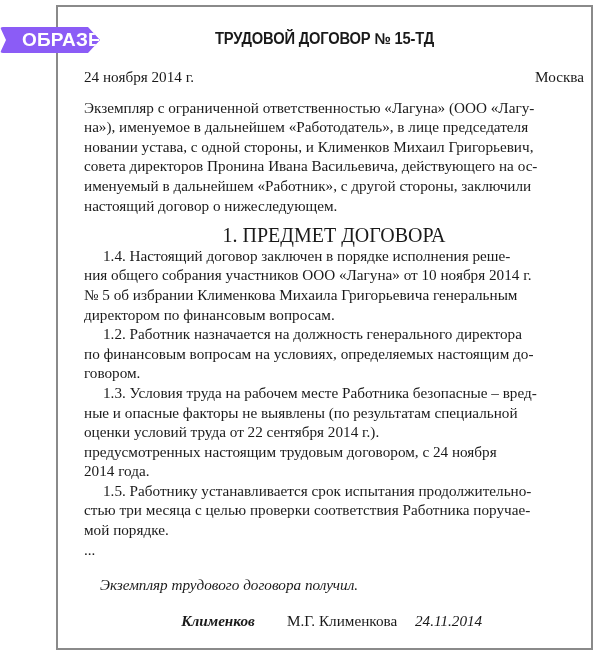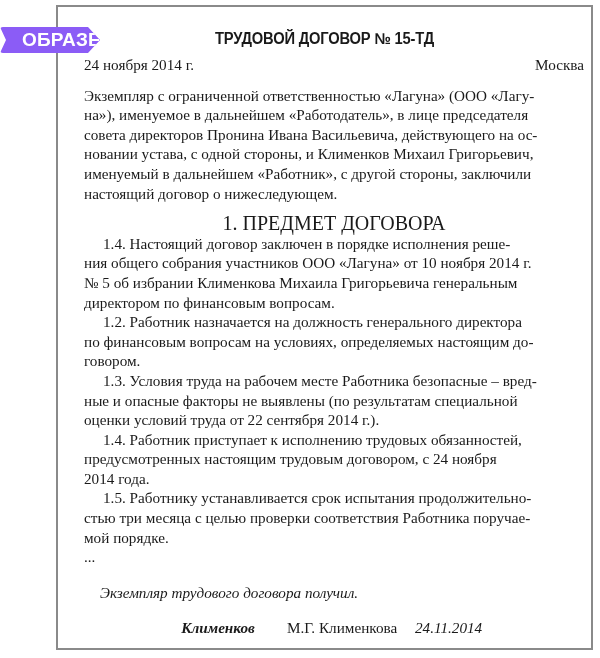--- a/index.html
+++ b/index.html
@@ -52,21 +52,21 @@
       text-align: center;
       font-family: "Liberation Sans", "DejaVu Sans", sans-serif;
       font-weight: bold;
       font-size: 16px;
       letter-spacing: -0.2px;
       transform: scaleX(0.92);
     }
     .content {
       position: absolute;
       left: 84px;
-      top: 55px;
+      top: 67px;
       width: 500px;
       font-size: 15.2px;
       line-height: 19.6px;
     }
     .date-row {
       display: flex;
       justify-content: space-between;
       margin-bottom: 11px;
     }
     .para {
@@ -125,22 +125,22 @@
 
 <div class="content">
   <div class="date-row">
     <span>24 ноября 2014 г.</span>
     <span>Москва</span>
   </div>
 
   <p class="para">
     <span class="line">Экземпляр с ограниченной ответственностью «Лагуна» (ООО «Лагу-</span>
     <span class="line">на»), именуемое в дальнейшем «Работодатель», в лице председателя</span>
+    <span class="line">новании устава, с одной стороны, и Клименков Михаил Григорьевич,</span>
     <span class="line">совета директоров Пронина Ивана Васильевича, действующего на ос-</span>
-    <span class="line">новании устава, с одной стороны, и Клименков Михаил Григорьевич,</span>
     <span class="line">именуемый в дальнейшем «Работник», с другой стороны, заключили</span>
     <span class="line">настоящий договор о нижеследующем.</span>
   </p>
 
   <div class="section-heading">1. ПРЕДМЕТ ДОГОВОРА</div>
 
   <p class="clause">
     <span class="line">1.4. Настоящий договор заключен в порядке исполнения реше-</span>
     <span class="line" style="text-indent:0">ния общего собрания участников ООО «Лагуна» от 10 ноября 2014 г.</span>
     <span class="line" style="text-indent:0">№ 5 об избрании Клименкова Михаила Григорьевича генеральным</span>
@@ -153,21 +153,20 @@
     <span class="line" style="text-indent:0">говором.</span>
   </p>
 
   <p class="clause">
     <span class="line">1.3. Условия труда на рабочем месте Работника безопасные – вред-</span>
     <span class="line" style="text-indent:0">ные и опасные факторы не выявлены (по результатам специальной</span>
     <span class="line" style="text-indent:0">оценки условий труда от 22 сентября 2014 г.).</span>
   </p>
 
   <p class="clause">
-    <span class="line">1.4. Работник приступает к исполнению трудовых обязанностей,</span>
     <span class="line" style="text-indent:0">предусмотренных настоящим трудовым договором, с 24 ноября</span>
     <span class="line" style="text-indent:0">2014 года.</span>
   </p>
 
   <p class="clause">
     <span class="line">1.5. Работнику устанавливается срок испытания продолжительно-</span>
     <span class="line" style="text-indent:0">стью три месяца с целью проверки соответствия Работника поручае-</span>
     <span class="line" style="text-indent:0">мой порядке.</span>
   </p>
 

